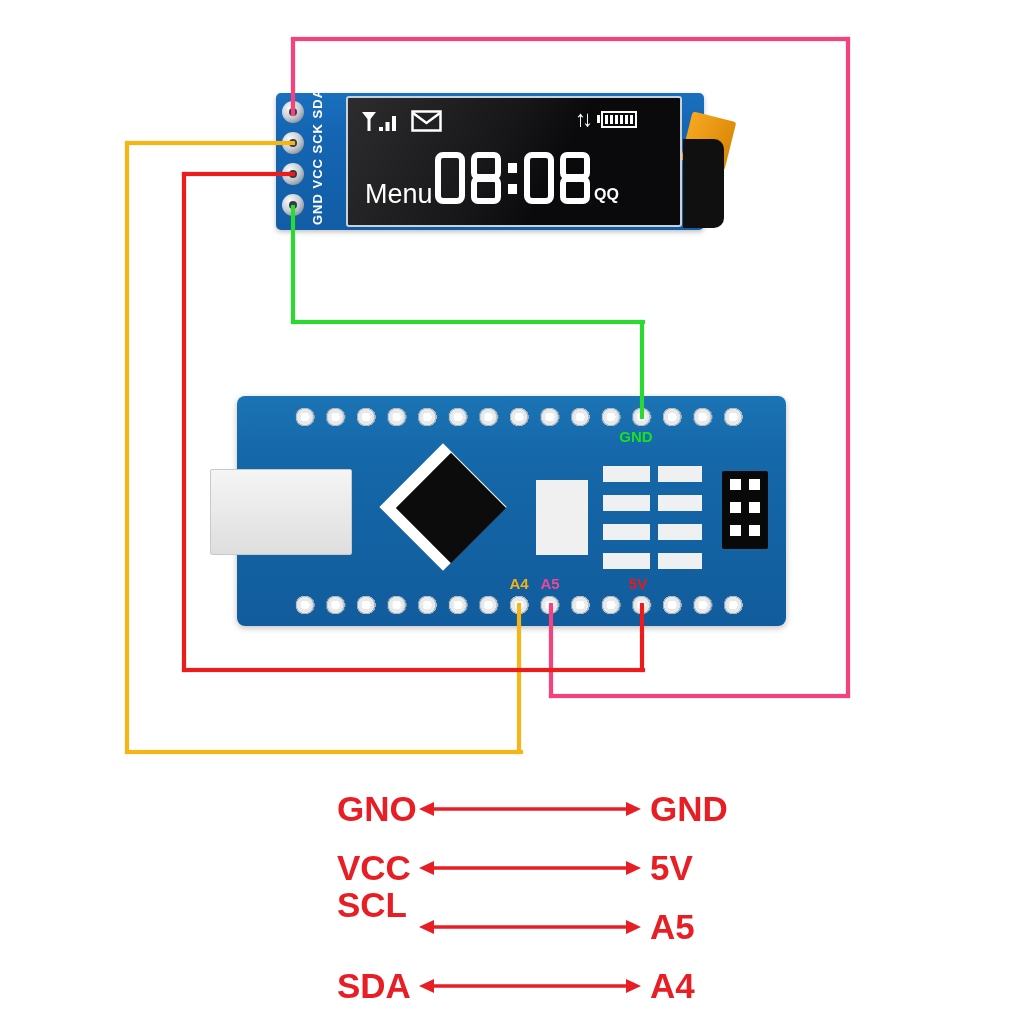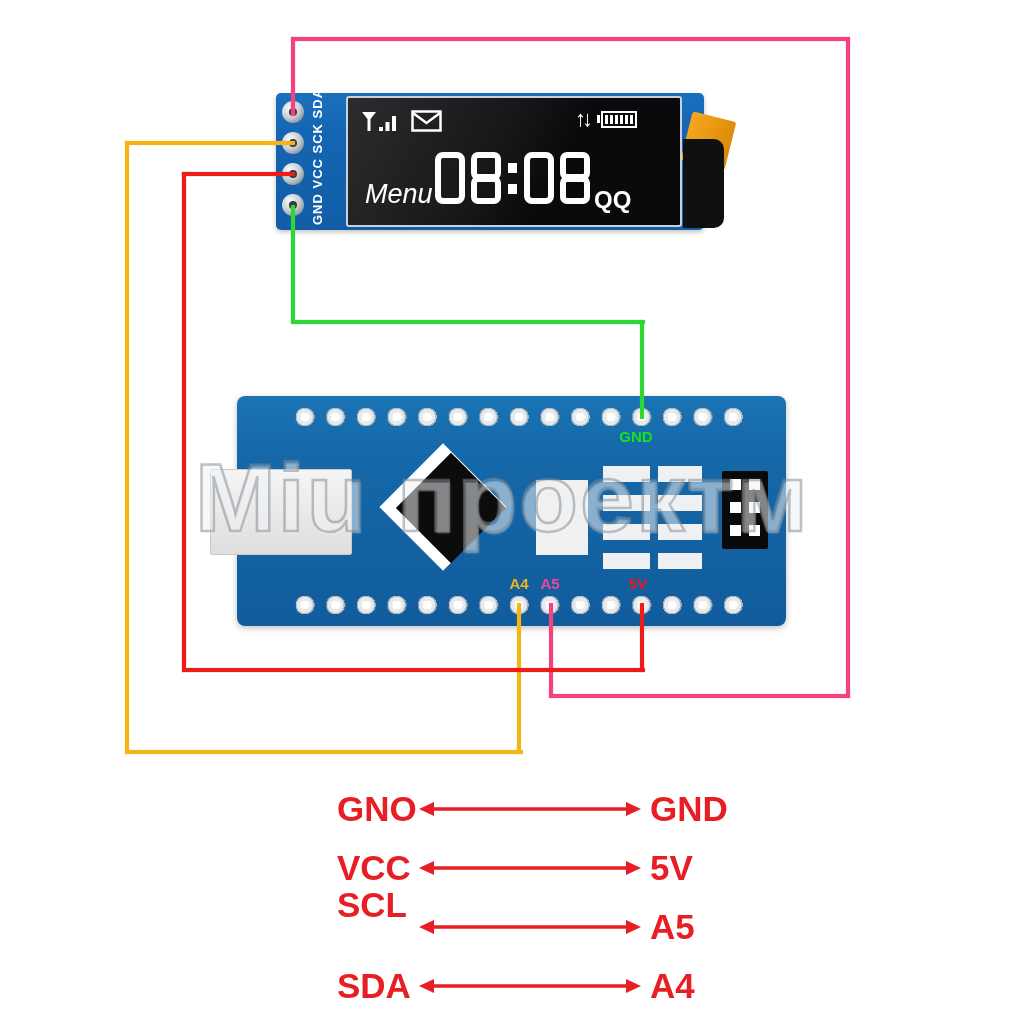--- a/index.html
+++ b/index.html
@@ -33,22 +33,22 @@
   .sheen{position:absolute;inset:0;z-index:1;pointer-events:none;
         background:linear-gradient(118deg,rgba(255,255,255,0.14) 0%,rgba(255,255,255,0.05) 45%,rgba(255,255,255,0) 62%);}
   .status-left{position:absolute;left:14px;top:12px;display:flex;gap:9px;align-items:flex-end;z-index:2;}
   .status-right{position:absolute;right:43px;top:10px;display:flex;gap:8px;align-items:center;z-index:2;}
   .updown{color:#fff;font-size:22px;font-weight:bold;letter-spacing:-4px;line-height:22px;}
   .batt{display:flex;align-items:center;}
   .batt .nub{width:3px;height:8px;background:#fff;margin-right:1px;}
   .batt .body{width:36px;height:17px;border:2px solid #fff;box-sizing:border-box;
         display:flex;align-items:center;gap:2px;padding:0 2px;}
   .batt .bar{width:3px;height:9px;background:#fff;}
-  .menu-text{position:absolute;left:17px;top:81px;color:#fff;font-size:27px;z-index:2;font-style:italic;}
-  .qq-text{position:absolute;left:246px;top:88px;color:#fff;font-size:24px;font-weight:bold;z-index:2;}
+  .menu-text{position:absolute;left:17px;top:81px;color:#fff;font-size:27px;z-index:2;}
+  .qq-text{position:absolute;left:246px;top:88px;color:#fff;font-size:16px;font-weight:bold;z-index:2;}
   .digits{position:absolute;left:87px;top:54px;height:52px;display:flex;gap:6px;z-index:2;}
   .d0{width:30px;height:52px;border:6px solid #fff;border-radius:8px;box-sizing:border-box;}
   .d8{width:30px;height:52px;display:flex;flex-direction:column;}
   .d8 .b{width:30px;height:28px;border:6px solid #fff;border-radius:7px;box-sizing:border-box;}
   .d8 .b + .b{margin-top:-4px;}
   .colon{display:flex;flex-direction:column;justify-content:center;gap:11px;padding:0 1px;}
   .colon .dot{width:9px;height:10px;background:#fff;}
   .sr{position:absolute;width:1px;height:1px;overflow:hidden;clip:rect(0 0 0 0);}
 
   
@@ -198,21 +198,20 @@
         <div class="ipin"></div>
         <div class="ipin"></div>
     </div>
 
     <span class="nano-label" style="left:371px;top:32px;width:56px;color:#17e31c">GND</span>
     <span class="nano-label" style="left:260px;top:179px;color:#f0b41c">A4</span>
     <span class="nano-label" style="left:291px;top:179px;color:#f0459b">A5</span>
     <span class="nano-label" style="left:379px;top:179px;color:#ee1717">5V</span>
   </div>
 
-  <span class="watermark">Miu проектм</span>
 
   <span class="tbl-label" style="left:337px;top:791px">GNO</span>
   <svg class="tbl-arrow" style="top:799px" viewBox="0 0 226 20">
     <line x1="15" y1="10" x2="211" y2="10" stroke="#e81e25" stroke-width="3.5"></line>
     <polygon points="17,3 2,10 17,17" fill="#e81e25"></polygon>
     <polygon points="209,3 224,10 209,17" fill="#e81e25"></polygon>
   </svg>
   <span class="tbl-label" style="left:650px;top:791px">GND</span>
 
   <span class="tbl-label" style="left:337px;top:850px">VCC</span>

